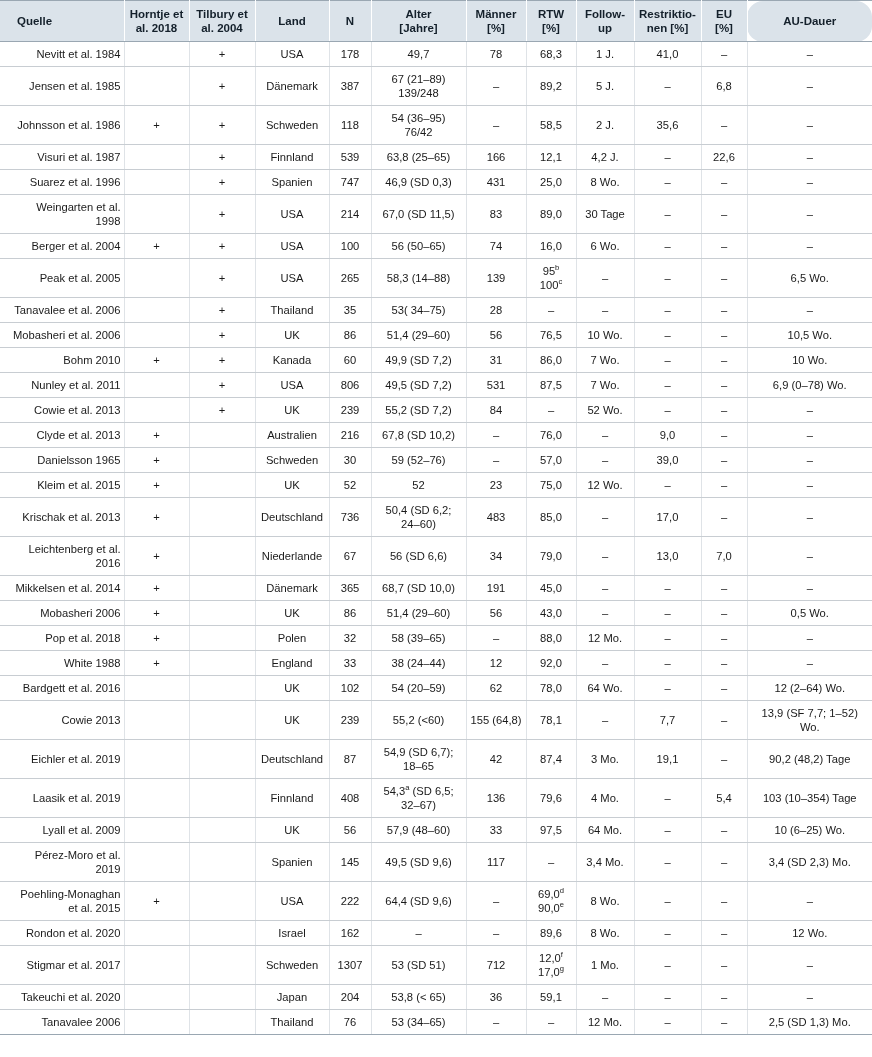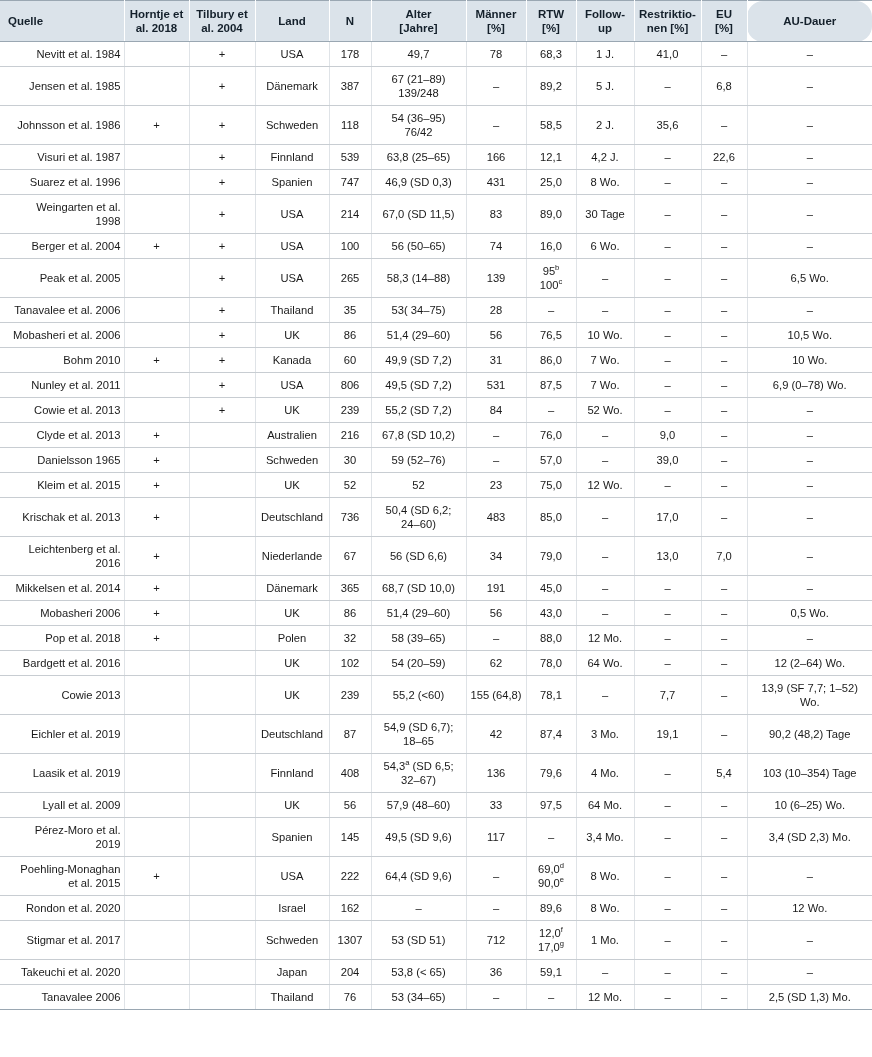--- a/index.html
+++ b/index.html
@@ -42,21 +42,21 @@
     color: #14202b;
     border-right: 1px solid #ffffff;
     border-bottom: 1px solid #9aa7b2;
     padding: 6px 3px;
     text-align: center;
     vertical-align: middle;
     line-height: 1.22;
   }
   thead th.th-quelle {
     text-align: left;
-    padding-left: 8px;
+    padding-left: 17px;
     margin-left: 36px;
   }
   thead th:last-child { border-right: none; border-radius: 16px; }
   thead tr { border-top: 1px solid #9aa7b2; }
 
   tbody td {
     border-bottom: 1px solid #c8cdd2;
     border-right: 1px solid #dfe3e7;
     padding: 5px 3px;
     text-align: center;
@@ -439,20 +439,34 @@
           <td>32</td>
           <td>58 (39–65)</td>
           <td>–</td>
           <td>88,0</td>
           <td>12 Mo.</td>
           <td>–</td>
           <td>–</td>
           <td>–</td>
         </tr>
         <tr>
+          <td class="cell-quelle">White 1988</td>
+          <td>+</td>
+          <td></td>
+          <td>England</td>
+          <td>33</td>
+          <td>38 (24–44)</td>
+          <td>12</td>
+          <td>92,0</td>
+          <td>–</td>
+          <td>–</td>
+          <td>–</td>
+          <td>–</td>
+        </tr>
+        <tr>
           <td class="cell-quelle">Bardgett et al. 2016</td>
           <td></td>
           <td></td>
           <td>UK</td>
           <td>102</td>
           <td>54 (20–59)</td>
           <td>62</td>
           <td>78,0</td>
           <td>64 Wo.</td>
           <td>–</td>

